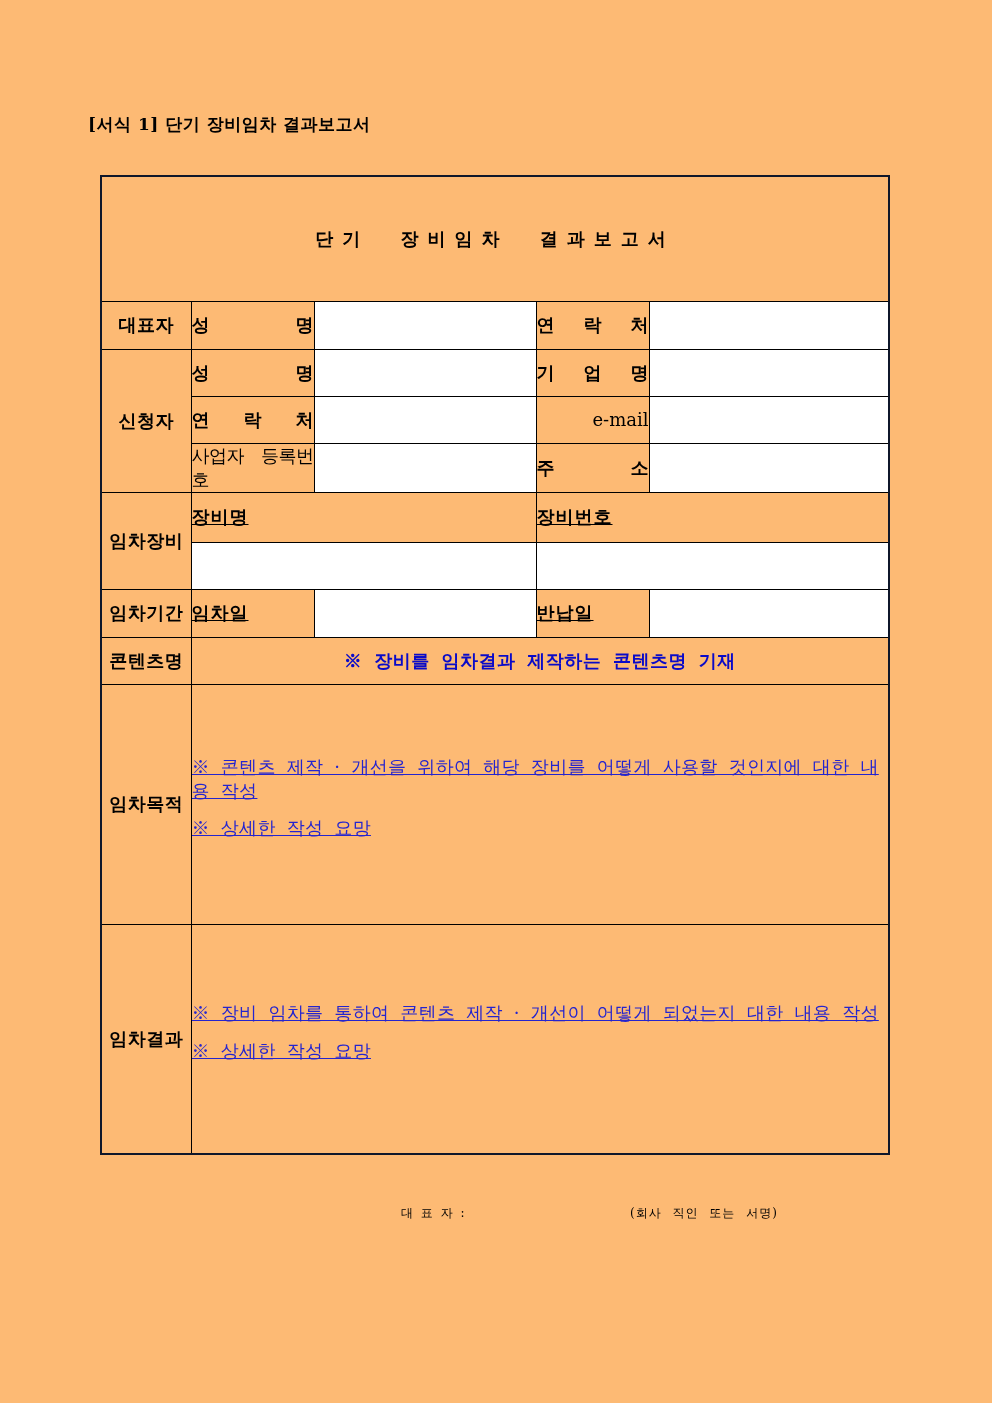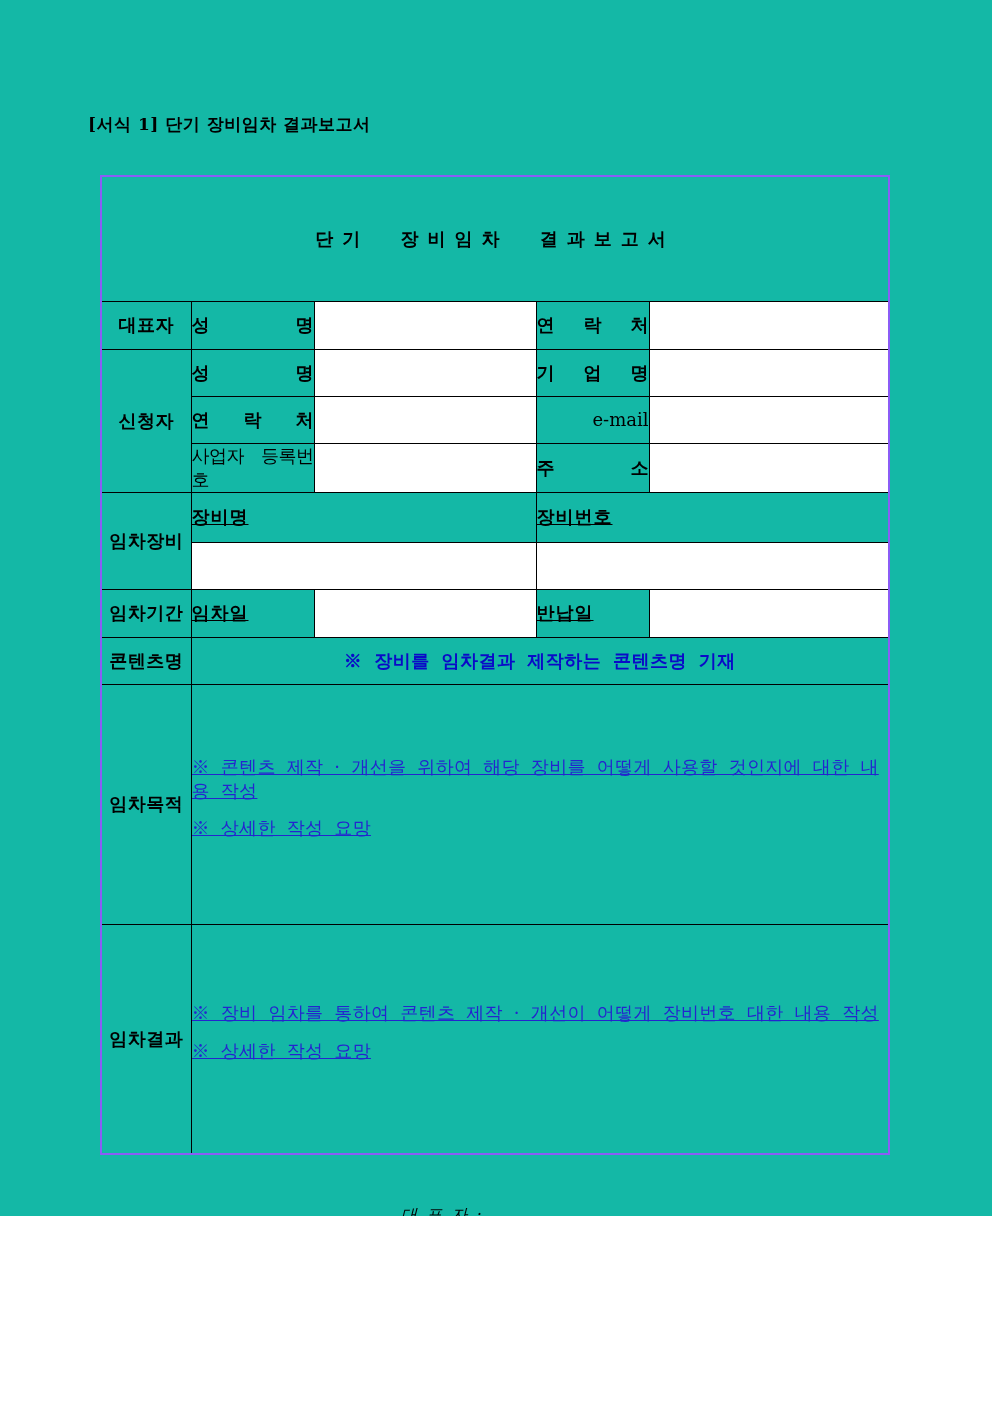--- a/index.html
+++ b/index.html
@@ -5,40 +5,40 @@
   * { box-sizing: border-box; }
   html, body {
     margin: 0; padding: 0;
     background: #ffffff;
     font-family: "DejaVu Serif", "Liberation Serif", serif;
     color: #000000;
   }
   .page {
     position: relative;
     width: 992px;
-    height: 1216px;
-    background: #14b8a6;
+    height: 1403px;
+    background: #fdba74;
     overflow: hidden;
   }
   .header-label {
     position: absolute;
     left: 88px;
     top: 113px;
     font-size: 17px;
     font-weight: bold;
     letter-spacing: 0.5px;
   }
   table.form {
     position: absolute;
     left: 100px;
     top: 175px;
     width: 788px;
     border-collapse: collapse;
     table-layout: fixed;
-    border: 2px solid #8b5cf6;
+    border: 2px solid #0f172a;
   }
   table.form td {
     border: 1px solid #000000;
     padding: 0;
     font-size: 18px;
     vertical-align: middle;
     overflow: hidden;
   }
   
   td.title-cell {
@@ -110,22 +110,21 @@
     margin: 0 0 13px 0;
     line-height: 1.35;
     text-decoration: underline;
   }
   
   .footer {
     position: absolute;
     left: 0; top: 1205px;
     width: 992px;
     height: 30px;
-    font-size: 16px;
-    font-style: italic;
+    font-size: 12px;
   }
   .footer .signer {
     position: absolute;
     left: 401px;
     letter-spacing: 2px;
   }
   .footer .sig-note {
     position: absolute;
     left: 630px;
     letter-spacing: 1px;
@@ -208,24 +207,25 @@
       <td class="sec">임차목적</td>
       <td colspan="4" class="note-cell">
         <div class="note-line">※ 콘텐츠 제작 · 개선을 위하여 해당 장비를 어떻게 사용할 것인지에 대한 내용 작성</div>
         <div class="note-line">※ 상세한 작성 요망</div>
       </td>
     </tr>
 
     <tr style="height:230px">
       <td class="sec">임차결과</td>
       <td colspan="4" class="note-cell">
-        <div class="note-line">※ 장비 임차를 통하여 콘텐츠 제작 · 개선이 어떻게 장비번호 대한 내용 작성</div>
+        <div class="note-line">※ 장비 임차를 통하여 콘텐츠 제작 · 개선이 어떻게 되었는지 대한 내용 작성</div>
         <div class="note-line">※ 상세한 작성 요망</div>
       </td>
     </tr>
   </tbody>
     </table>
 
   <div class="footer">
     <span class="signer">대 표 자 :</span>
+    <span class="sig-note">(회사 직인 또는 서명)</span>
   </div>
 
 </div>
 
 </body></html>

